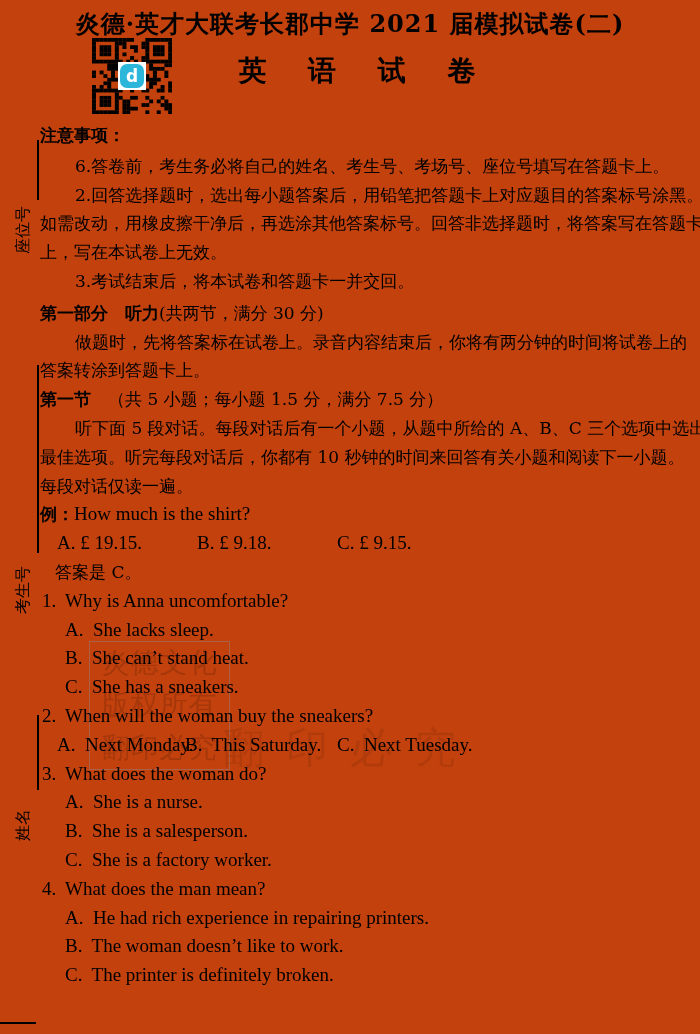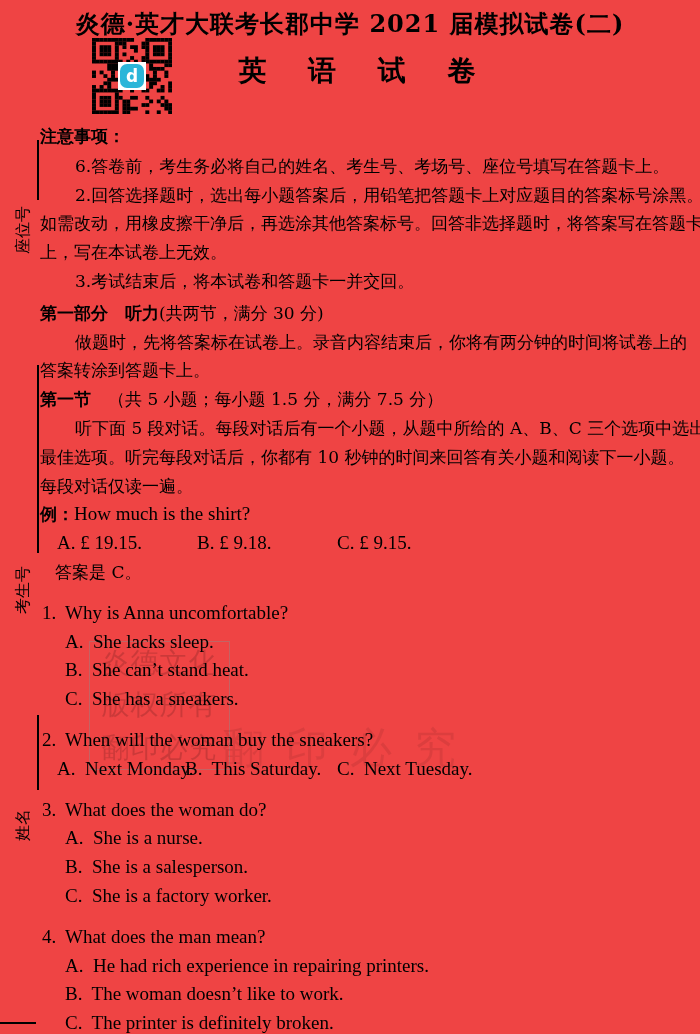--- a/index.html
+++ b/index.html
@@ -1,16 +1,16 @@
 <!DOCTYPE html>
 <html><head>
 <meta charset="utf-8">
 <style>
   html,body{margin:0;padding:0;background:#fff;}
-  #page{position:relative;width:700px;height:1034px;background:#ef4444;overflow:hidden;
+  #page{position:relative;width:700px;height:1034px;background:#c2410c;overflow:hidden;
         font-family:"DejaVu Serif","Liberation Serif",serif;color:#000;}
 
   .exam-title{position:absolute;top:8px;left:0;width:700px;text-align:center;
               font-size:24px;font-weight:bold;white-space:pre;letter-spacing:1px;}
 
   
   .qr{position:absolute;left:92px;top:38px;width:80px;height:76px;}
   .qr svg{width:80px;height:76px;display:block;}
   .qr-logo{position:absolute;left:26px;top:24px;width:28px;height:28px;background:#fff;
            display:flex;align-items:center;justify-content:center;}
@@ -40,25 +40,25 @@
              font-family:"DejaVu Sans",sans-serif;text-align:right;}
   .wm-line{font-size:28px;letter-spacing:1px;color:rgba(0,0,0,0.15);white-space:pre;}
   .wm-extra{position:absolute;left:222px;top:720px;font-size:42px;letter-spacing:22px;
             color:rgba(0,0,0,0.08);white-space:pre;z-index:0;
             font-family:"DejaVu Sans",sans-serif;}
 
   
   .body-text{position:absolute;left:40px;top:123px;width:648px;font-size:17px;
              line-height:28.8px;z-index:1;}
   .line{white-space:pre;height:28.8px;}
-  .bold-cn{font-weight:bold;font-family:Liberation Serif, serif;}
+  .bold-cn{font-weight:bold;font-family:Liberation Mono, monospace;}
   .indent{text-indent:35px;}
   .en{font-family:"Liberation Serif","DejaVu Serif",serif;font-size:19px;}
   .gap-before{margin-top:3px;}
-  .q{padding-left:2px;margin-top:12px;}
+  .q{padding-left:2px;}
   .qnum{display:inline-block;width:23px;font-family:"Liberation Serif",serif;font-size:19px;}
   .opt-st{padding-left:25px;}
   .ans{padding-left:15px;}
   .row{display:flex;padding-left:17px;}
   .row span{white-space:pre;}
   .row-ex span:nth-child(1){width:140px;}
   .row-ex span:nth-child(2){width:140px;}
   .row-q2 span:nth-child(1){width:128px;}
   .row-q2 span:nth-child(2){width:152px;}
 

